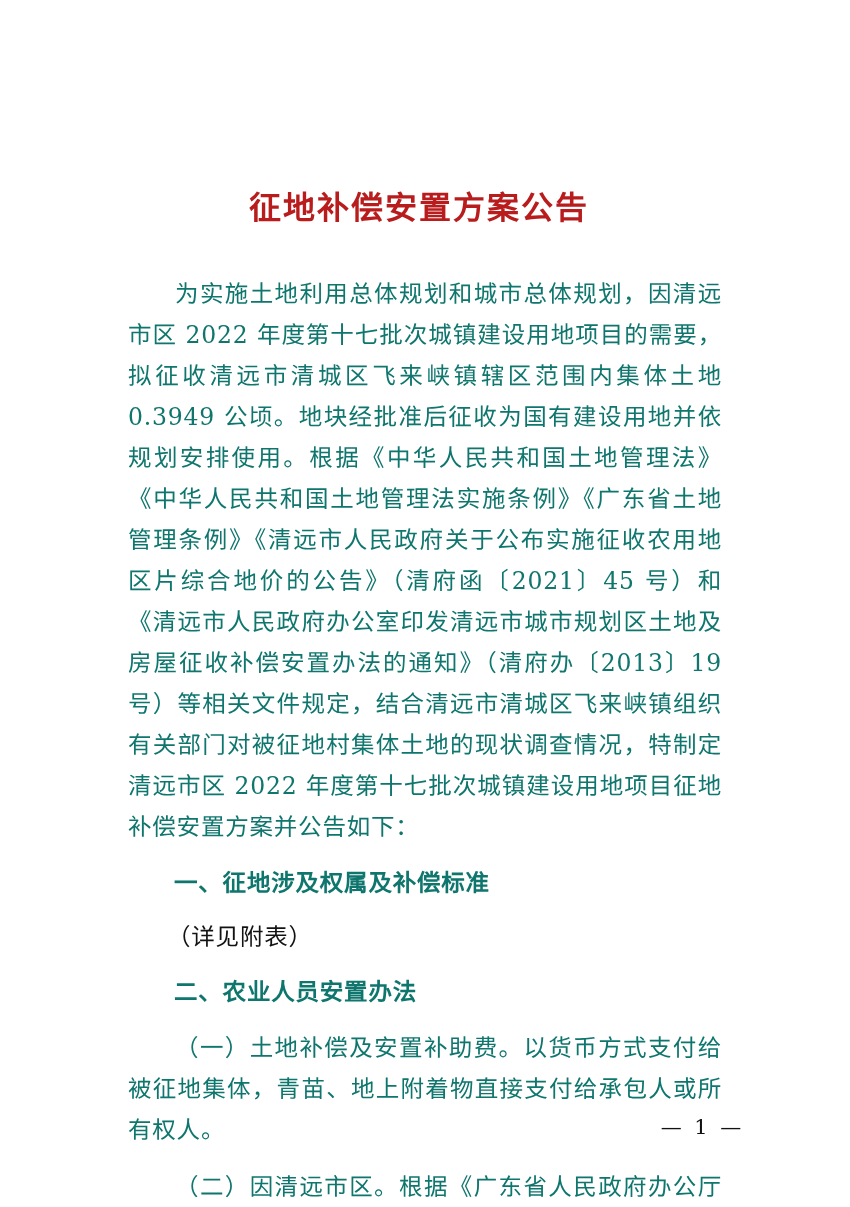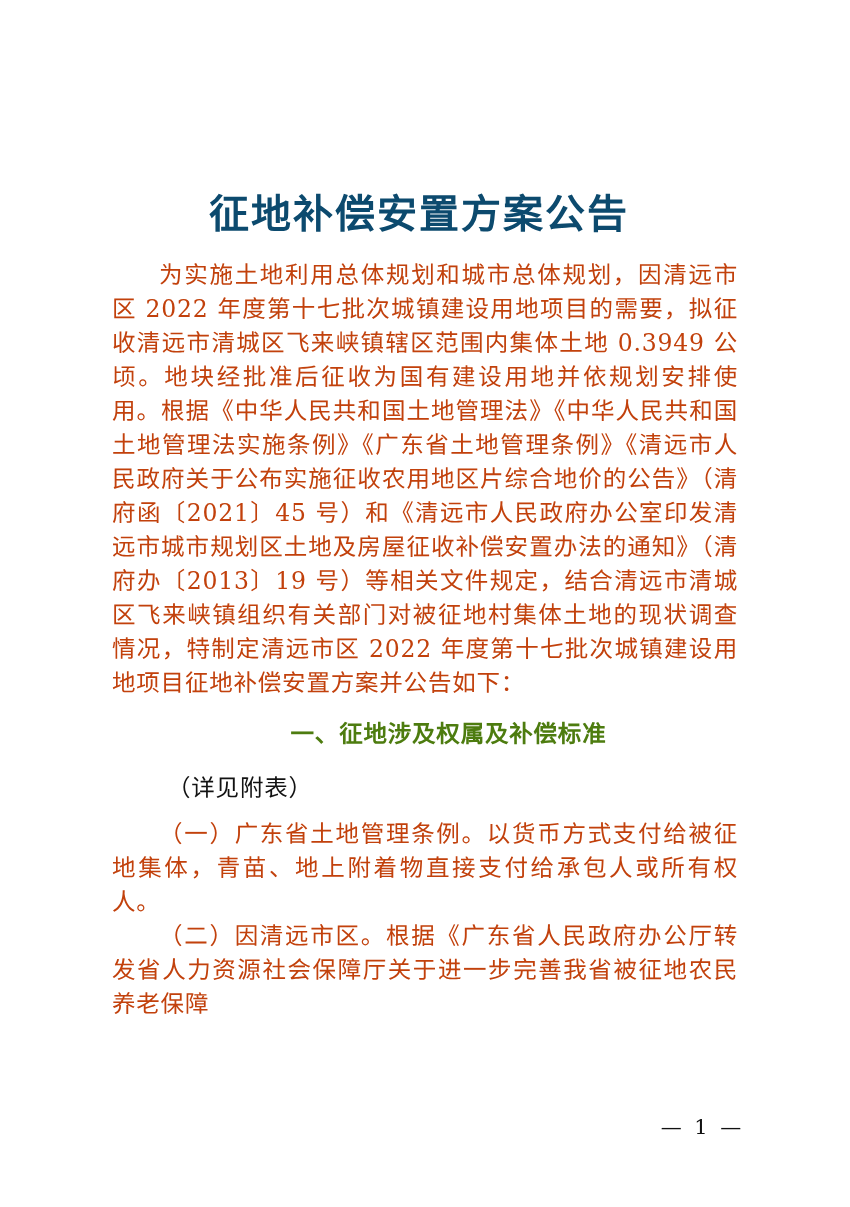--- a/index.html
+++ b/index.html
@@ -24,56 +24,55 @@
 
   
   .doc-title {
     position: absolute;
     left: 0;
     right: 12px;
     top: 165px;
     text-align: center;
     font-family: "DejaVu Sans", "Liberation Sans", sans-serif;
     font-weight: bold;
-    font-size: 40px;
+    font-size: 32px;
     line-height: 44px;
     letter-spacing: 2px;
-    color: #0c4a6e;
+    color: #b91c1c;
   }
 
   
   .body-block {
     position: absolute;
     left: 112px;
     top: 258px;
     width: 626px;
   }
 
   p.para {
-    margin: 0;
+    margin: 16px;
     font-size: 23.5px;
-    line-height: 34px;
+    line-height: 41px;
     text-align: justify;
     text-justify: inter-character;
     text-indent: 2em;
     letter-spacing: 0.8px;
-    color: #c2410c;
+    color: #0f766e;
     font-family: "DejaVu Serif", "Liberation Serif", serif;
   }
 
   h2.section-heading {
     margin: 15px;
     font-family: "DejaVu Sans", "Liberation Sans", sans-serif;
     font-weight: bold;
     font-size: 23.5px;
     line-height: 39.4px;
     text-indent: 2em;
     letter-spacing: 0.8px;
-    color: #4d7c0f;
-    text-align: center;
+    color: #0f766e;
   }
 
   p.sub-note {
     margin: 8px;
     font-size: 23.5px;
     line-height: 39.4px;
     text-indent: 2em;
     letter-spacing: 0.8px;
     color: #121212;
   }
@@ -103,22 +102,23 @@
   <h1 class="doc-title">征地补偿安置方案公告</h1>
 
   <div class="body-block">
 
     <p class="para">为实施土地利用总体规划和城市总体规划，因清远市区 2022 年度第十七批次城镇建设用地项目的需要，拟征收清远市清城区飞来峡镇辖区范围内集体土地 0.3949 公顷。地块经批准后征收为国有建设用地并依规划安排使用。根据《中华人民共和国土地管理法》《中华人民共和国土地管理法实施条例》《广东省土地管理条例》《清远市人民政府关于公布实施征收农用地区片综合地价的公告》（清府函〔2021〕45 号）和《清远市人民政府办公室印发清远市城市规划区土地及房屋征收补偿安置办法的通知》（清府办〔2013〕19 号）等相关文件规定，结合清远市清城区飞来峡镇组织有关部门对被征地村集体土地的现状调查情况，特制定清远市区 2022 年度第十七批次城镇建设用地项目征地补偿安置方案并公告如下：</p>
 
     <h2 class="section-heading">一、征地涉及权属及补偿标准</h2>
 
     <p class="sub-note">（详见附表）</p>
 
+    <h2 class="section-heading">二、农业人员安置办法</h2>
 
-    <p class="para">（一）广东省土地管理条例。以货币方式支付给被征地集体，青苗、地上附着物直接支付给承包人或所有权人。</p>
+    <p class="para">（一）土地补偿及安置补助费。以货币方式支付给被征地集体，青苗、地上附着物直接支付给承包人或所有权人。</p>
 
     <p class="para">（二）因清远市区。根据《广东省人民政府办公厅转发省人力资源社会保障厅关于进一步完善我省被征地农民养老保障</p>
 
   </div>
 
   <div class="page-footer">
     <span class="pagenum-inner">— 1 —</span>
   </div>
 
 </div>

